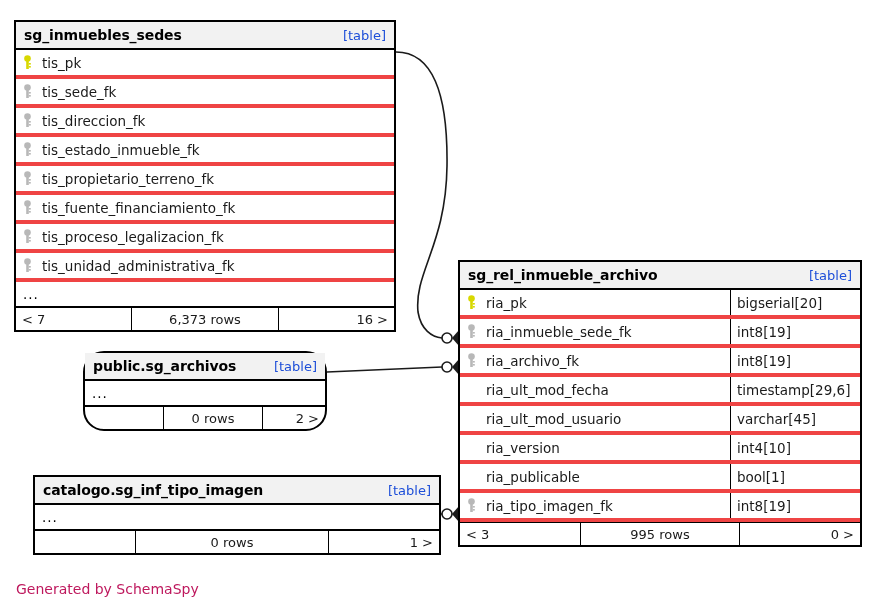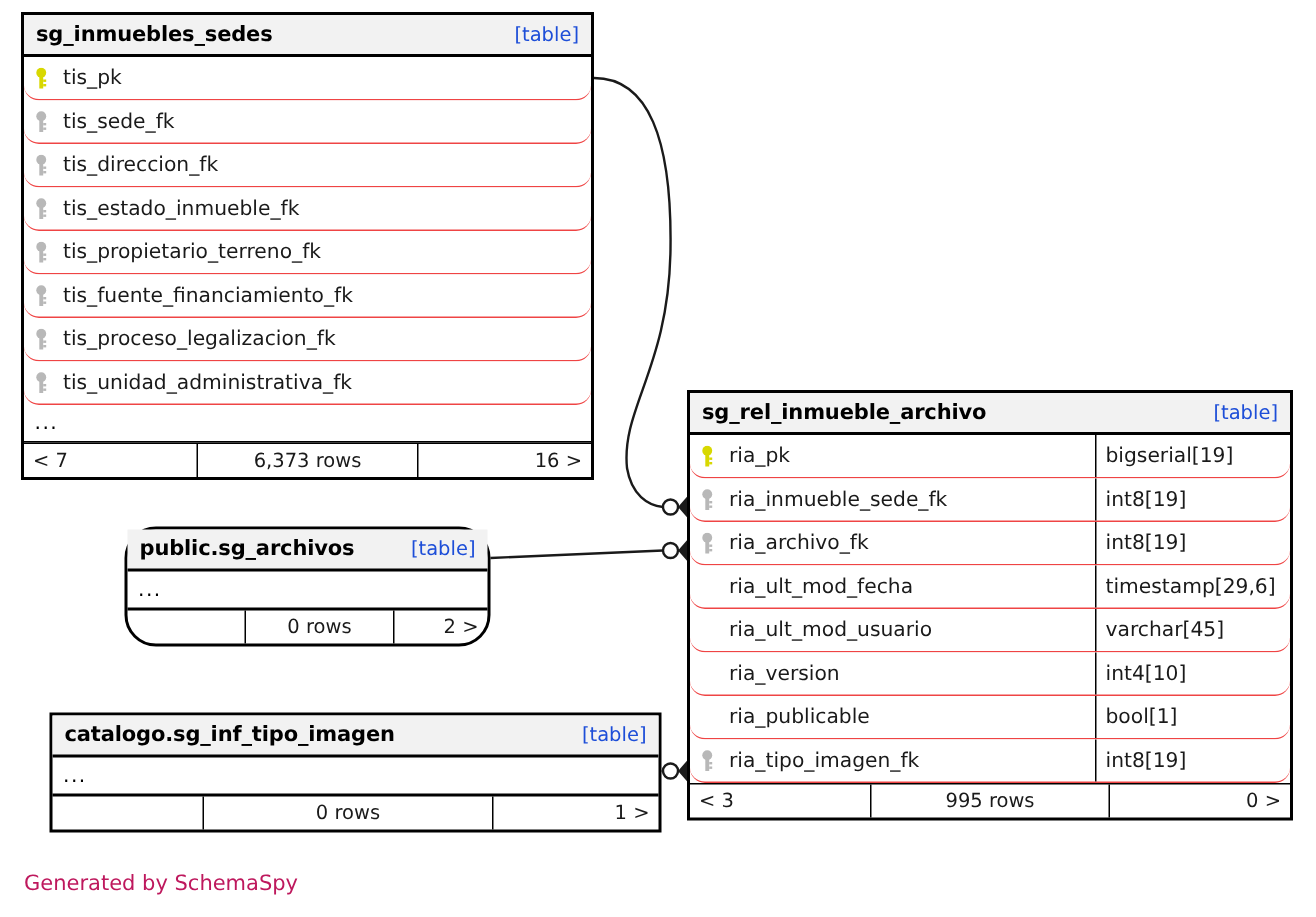--- a/index.html
+++ b/index.html
@@ -62,23 +62,22 @@
   .tbl-tag {
     font-size: 13px;
     color: #1d4ed8;
     padding-left: 14px;
   }
 
   .col-row {
     display: flex;
     height: 29px;
     box-sizing: border-box;
-    border-bottom: 1px solid #ef4444;
+    border-bottom: 4px solid #ef4444;
     white-space: nowrap;
-    border-radius: 10px;
   }
   .col-row:last-child { border-bottom: none; }
 
   .col-name-cell {
     display: flex;
     align-items: center;
     flex: 1 1 auto;
     padding-left: 7px;
     overflow: hidden;
   }
@@ -131,21 +130,21 @@
     box-sizing: border-box;
     height: 100%;
     padding: 0 6px;
   }
   .foot-left   { flex: 0 0 auto; justify-content: flex-start; }
   .foot-mid    { flex: 1 1 auto; justify-content: center; border-left: 1px solid #000000; border-right: 1px solid #000000; }
   .foot-right  { flex: 0 0 auto; justify-content: flex-end; }
 
   
   #table-sg-inmuebles-sedes {
-    left: 14px; top: 8px; width: 382px;
+    left: 14px; top: 20px; width: 382px;
   }
   #table-sg-inmuebles-sedes .foot-left  { width: 115px; }
   #table-sg-inmuebles-sedes .foot-right { width: 115px; }
 
   #table-sg-rel-inmueble-archivo {
     left: 458px; top: 260px; width: 404px;
   }
   #table-sg-rel-inmueble-archivo .col-type-cell { width: 130px; }
   #table-sg-rel-inmueble-archivo .foot-left  { width: 120px; }
   #table-sg-rel-inmueble-archivo .foot-right { width: 120px; }
@@ -334,21 +333,21 @@
         <span class="key-slot">
           <svg class="key-icon" width="9" height="15" viewBox="0 0 9 15" xmlns="http://www.w3.org/2000/svg">
             <circle cx="4.5" cy="3.5" r="3.3" fill="#d8d800"></circle>
             <rect x="3.2" y="5" width="2.6" height="9" fill="#d8d800"></rect>
             <rect x="5.8" y="8" width="2" height="1.6" fill="#d8d800"></rect>
             <rect x="5.8" y="11" width="2" height="1.6" fill="#d8d800"></rect>
           </svg>
         </span>
         <span class="col-label">ria_pk</span>
       </div>
-      <div class="col-type-cell">bigserial[19]</div>
+      <div class="col-type-cell">bigserial[20]</div>
     </div>
 
     <div class="col-row">
       <div class="col-name-cell">
         <span class="key-slot">
           <svg class="key-icon" width="9" height="15" viewBox="0 0 9 15" xmlns="http://www.w3.org/2000/svg">
             <circle cx="4.5" cy="3.5" r="3.3" fill="#b8b8b8"></circle>
             <rect x="3.2" y="5" width="2.6" height="9" fill="#b8b8b8"></rect>
             <rect x="5.8" y="8" width="2" height="1.6" fill="#b8b8b8"></rect>
             <rect x="5.8" y="11" width="2" height="1.6" fill="#b8b8b8"></rect>

